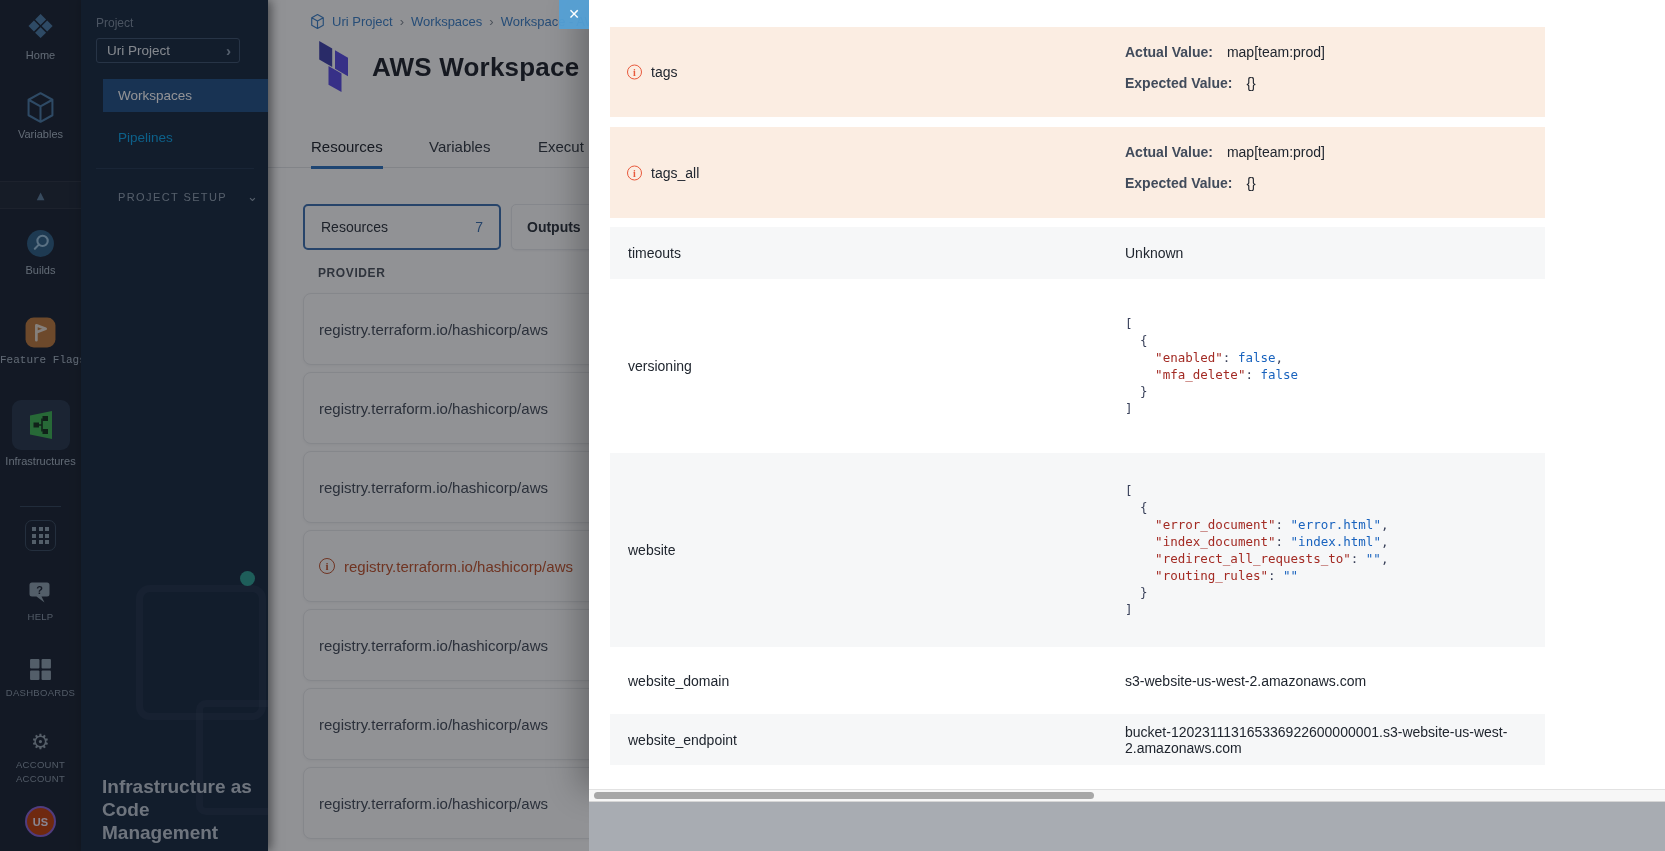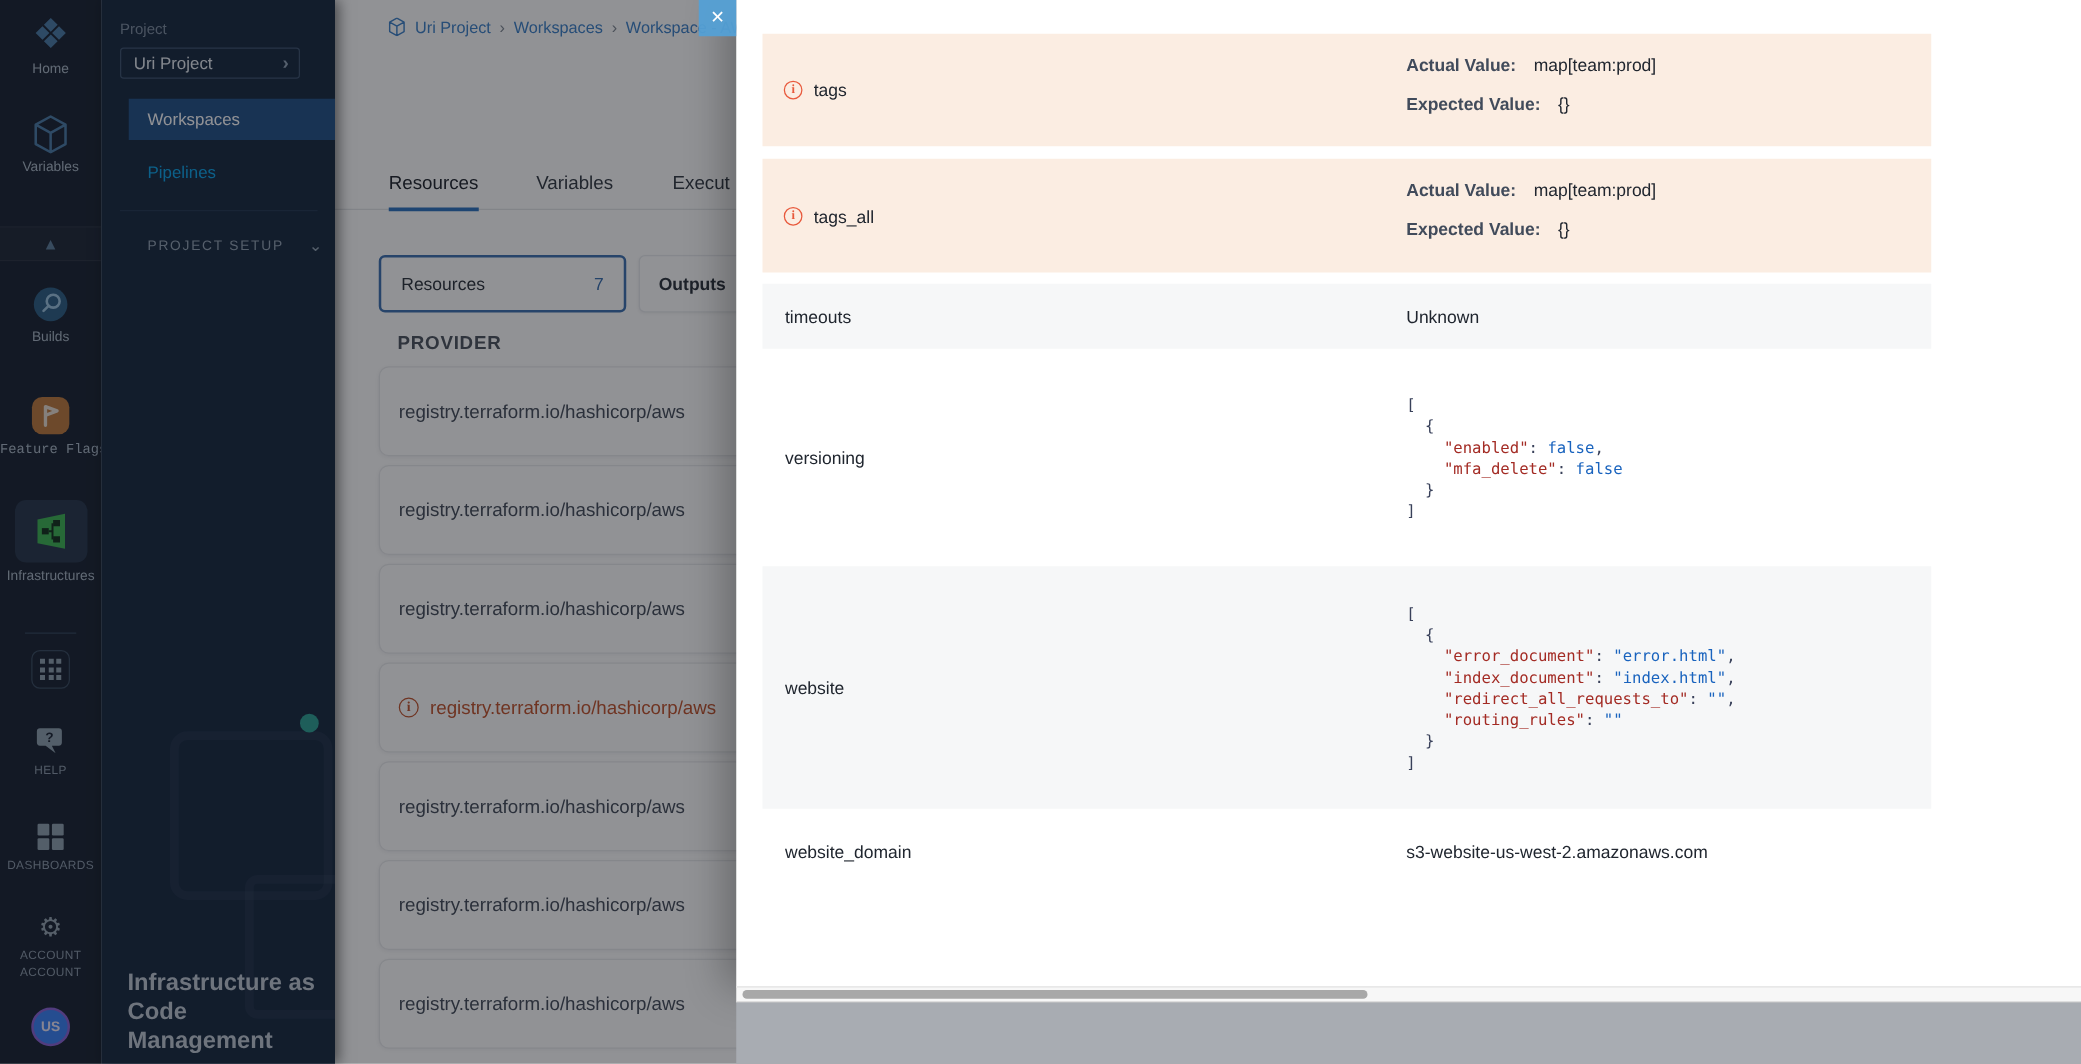--- a/index.html
+++ b/index.html
@@ -16,21 +16,21 @@
   .ws-id { margin-left:11px; margin-top:10px; font-size:12px; font-weight:700; color:#878E98; }
   .tabbar { position:absolute; left:268px; right:0; top:125px; height:43px; border-bottom:1px solid #E3E5E8; }
   .tab { position:absolute; top:0; height:43px; display:flex; align-items:center; font-size:15px; color:#343B44; cursor:pointer; white-space:nowrap; }
   .tab.active { color:#21262E; }
   .tab.active::after { content:""; position:absolute; left:0; right:0; bottom:-1px; height:3px; background:#2E73C0; }
   .res-card { position:absolute; left:303px; top:204px; width:198px; height:46px; background:#fff; border:2px solid #3E72B1; border-radius:5px; display:flex; align-items:center; cursor:pointer; }
   .res-card .c-lab { margin-left:16px; font-size:14px; color:#2D333C; }
   .res-card .c-count { margin-left:auto; margin-right:16px; font-size:14px; color:#3A6FB0; }
   .out-card { position:absolute; left:511px; top:204px; width:132px; height:46px; background:#fff; border:1px solid #E9EBEE; border-radius:5px; box-shadow:0 1px 2px rgba(20,24,32,.05); display:flex; align-items:center; cursor:pointer; }
   .out-card .c-lab { margin-left:15px; font-size:14px; color:#2D333C;font-weight:bold; }
-  .provider-h { position:absolute; left:318px; top:266px; font-size:15px; font-weight:700; letter-spacing:.6px; color:#4E555F; }
+  .provider-h { position:absolute; left:318px; top:266px; font-size:12px; font-weight:700; letter-spacing:.6px; color:#4E555F; }
   .p-row { position:absolute; left:303px; width:622px; height:72px; background:#fff; border:1px solid #EAEBED; border-radius:8px; box-shadow:0 1px 3px rgba(18,22,30,.05); display:flex; align-items:center; padding-left:15px; font-size:15px; color:#464E5B; cursor:pointer; }
   .p-row.warn { color:#C2552F; }
   .p-warn-icon { flex:0 0 auto; width:16px; height:16px; border:1.5px solid #C2552F; border-radius:50%; color:#C2552F; font-size:11px; font-weight:700; display:flex; align-items:center; justify-content:center; margin-right:9px; font-family:"Liberation Serif",serif; }
 
   
   .rail { position:absolute; left:0; top:0; width:81px; height:851px; background:#1B2433; z-index:10; }
   .rail-item { position:absolute; left:0; width:81px; text-align:center; cursor:pointer; }
   .ricon { display:flex; justify-content:center; align-items:center; }
   .rail-item .lbl { margin-top:5px; font-size:11px; color:#A9B7C6; white-space:nowrap; }
   .rail-item.small .lbl { font-size:9.5px; color:#8C9AAB; letter-spacing:.3px; white-space:normal; line-height:1.45; }
@@ -90,20 +90,31 @@
         <svg width="15" height="15" viewBox="0 0 24 26">
           <path d="M12 1 22 6.5 V19.5 L12 25 2 19.5 V6.5 Z M2 6.5 12 12 22 6.5 M12 12 V25" fill="none" stroke="#3E82C9" stroke-width="2" stroke-linejoin="round"></path>
         </svg>
       </span>
   <span class="crumb">Uri Project</span>
       <span class="crumb-sep">›</span>
       <span class="crumb">Workspaces</span>
       <span class="crumb-sep">›</span>
       <span class="crumb">Workspace - AW</span>
     </div>
+  <div class="title-row">
+    <span style="display:flex">
+        <svg width="40" height="52" viewBox="0 0 34 56">
+          <polygon points="0,0 14,8 14,28 0,20" fill="#4244AE"></polygon>
+          <polygon points="17,10 31,18 31,38 17,30" fill="#5C4EE5"></polygon>
+          <polygon points="10,27 24,35 24,55 10,47" fill="#5C4EE5"></polygon>
+        </svg>
+      </span>
+    <span class="page-title">AWS Workspace</span>
+    <span class="ws-id">ID</span>
+  </div>
   <div class="tabbar" id="tabbar">
       <div class="tab active" style="left: 43px;">Resources</div>
       <div class="tab" style="left: 161px;">Variables</div>
       <div class="tab" style="left: 270px;">Execut</div>
     </div>
   <div class="res-card">
     <span class="c-lab">Resources</span>
     <span class="c-count">7</span>
   </div>
   <div class="out-card">
@@ -225,21 +236,21 @@
       </div>
       <div class="lbl">DASHBOARDS</div>
     </div>
     <div class="rail-item small" style="top: 731px;">
       <div class="ricon">
         <div style="font-size:21px;line-height:22px;color:#94A2B0;font-family:'DejaVu Sans',sans-serif">⚙</div>
       </div>
       <div class="lbl">ACCOUNT ACCOUNT</div>
     </div>
     <div class="rail-item" style="top: 806px;">
-      <div style="width:31px;height:31px;margin:0 auto;border-radius:50%;background:#3b82f6;border:2px solid #8A63D6;color:#EDE7FA;font-size:11px;font-weight:700;line-height:28px;text-align:center">US</div>
+      <div style="width:31px;height:31px;margin:0 auto;border-radius:50%;background:#c2410c;border:2px solid #8A63D6;color:#EDE7FA;font-size:11px;font-weight:700;line-height:28px;text-align:center">US</div>
     </div>
   </div>
 
 <div class="panel">
   <div class="p-sec-label">Project</div>
   <div class="p-select">
     <span class="sel-text">Uri Project</span>
     <span class="sel-chev">›</span>
   </div>
   <div id="pnav">
@@ -301,20 +312,24 @@
     <span class="ck">"index_document"</span>: <span class="cv">"index.html"</span>,
     <span class="ck">"redirect_all_requests_to"</span>: <span class="cv">""</span>,
     <span class="ck">"routing_rules"</span>: <span class="cv">""</span>
   }
 ]</div>
       </div>
       <div class="d-row white" style="top: 655px; height: 51px;">
         <span class="attr-label">website_domain</span>
         <span class="val-col plain-val">s3-website-us-west-2.amazonaws.com</span>
       </div>
+      <div class="d-row gray" style="top: 714px; height: 51px;">
+        <span class="attr-label">website_endpoint</span>
+        <span class="val-col plain-val">bucket-120231113165336922600000001.s3-website-us-west-2.amazonaws.com</span>
+      </div>
     </div>
   <div class="scrollstrip">
     <div class="scroll-thumb"></div>
   </div>
   <div class="bottom-band"></div>
 </div>
 
 <button class="close-btn"><span>✕</span></button>
 
 </body></html>

